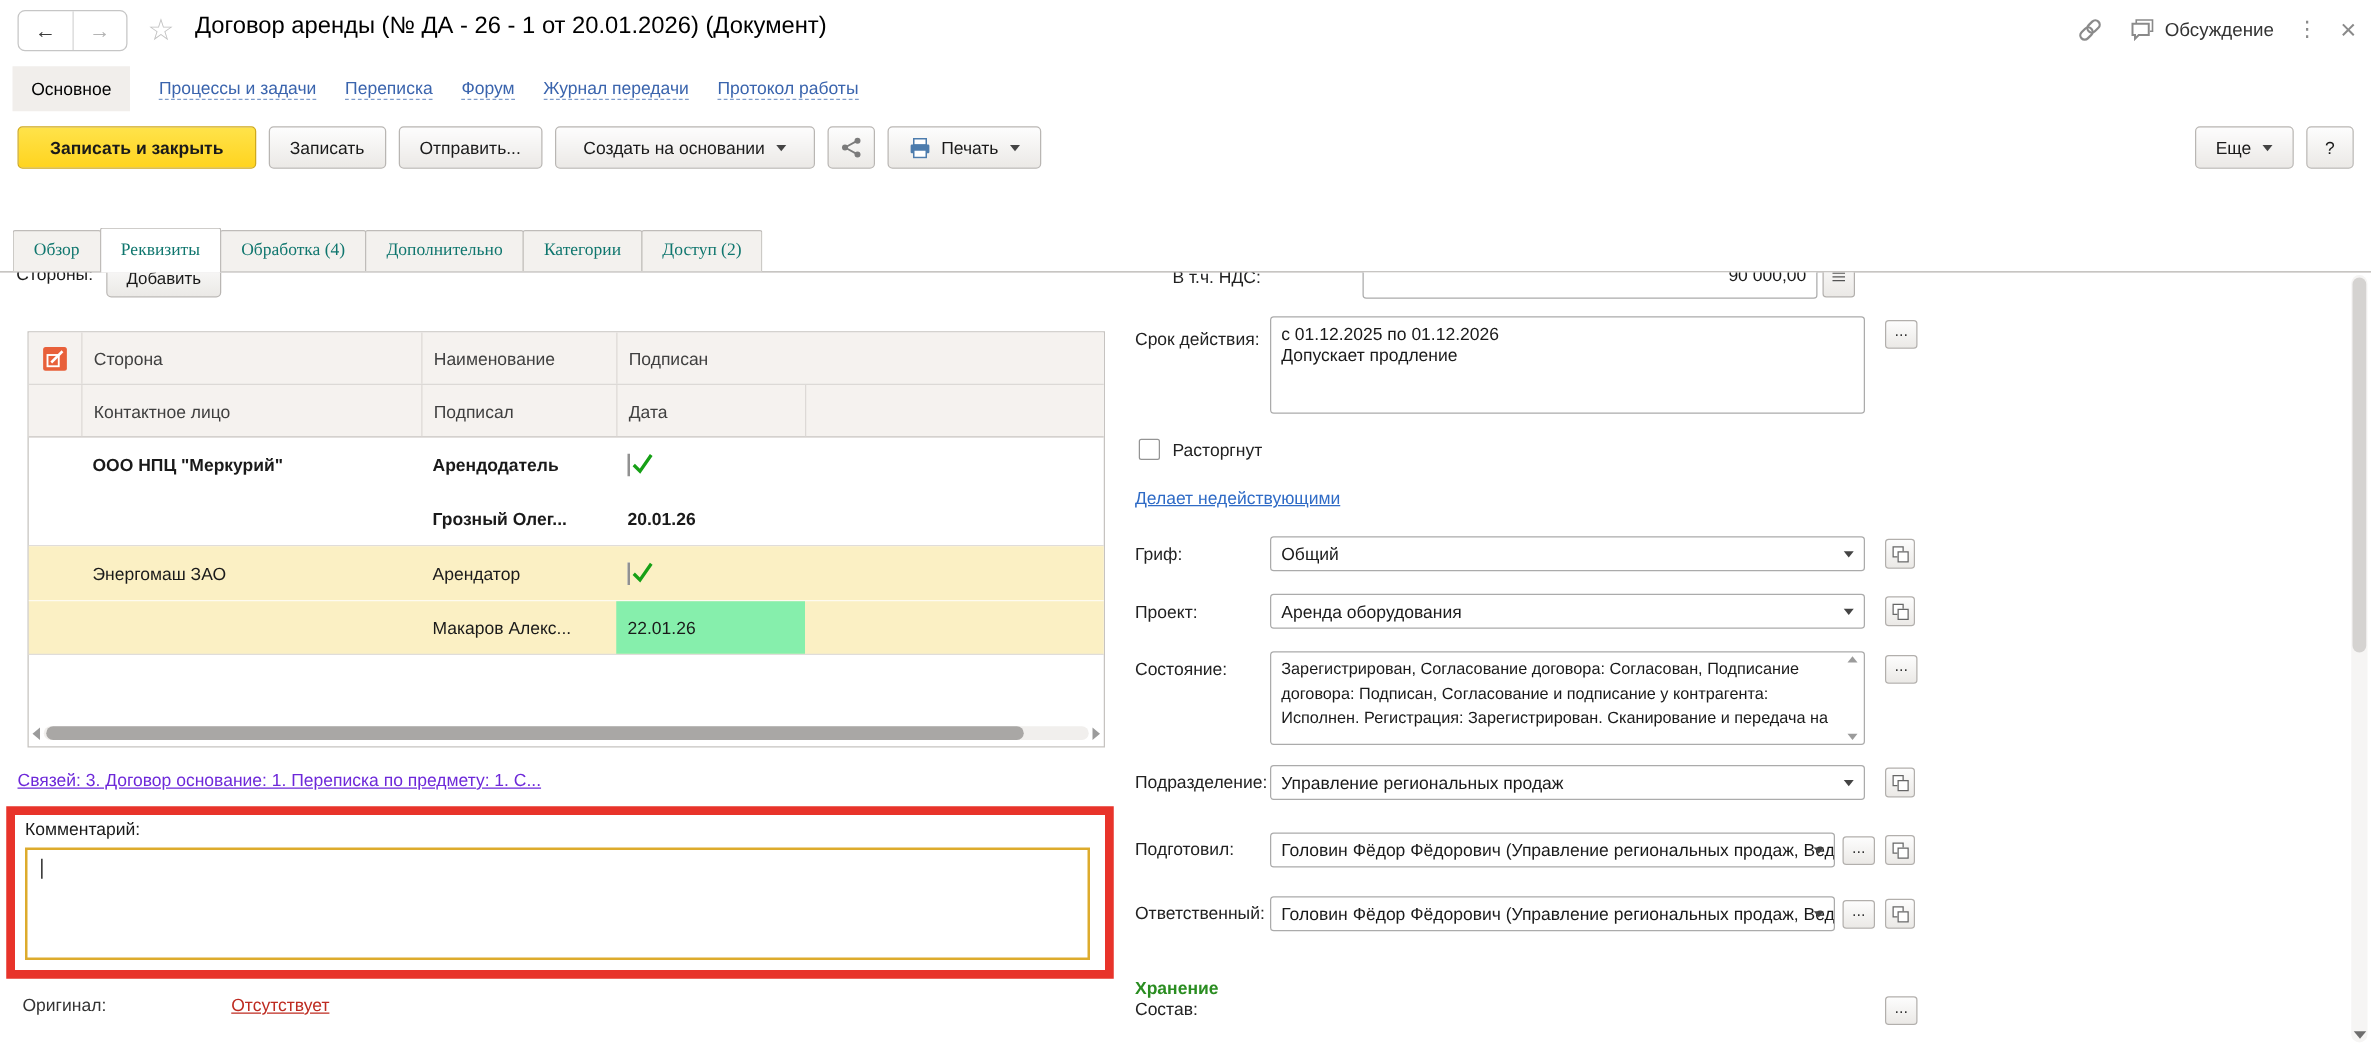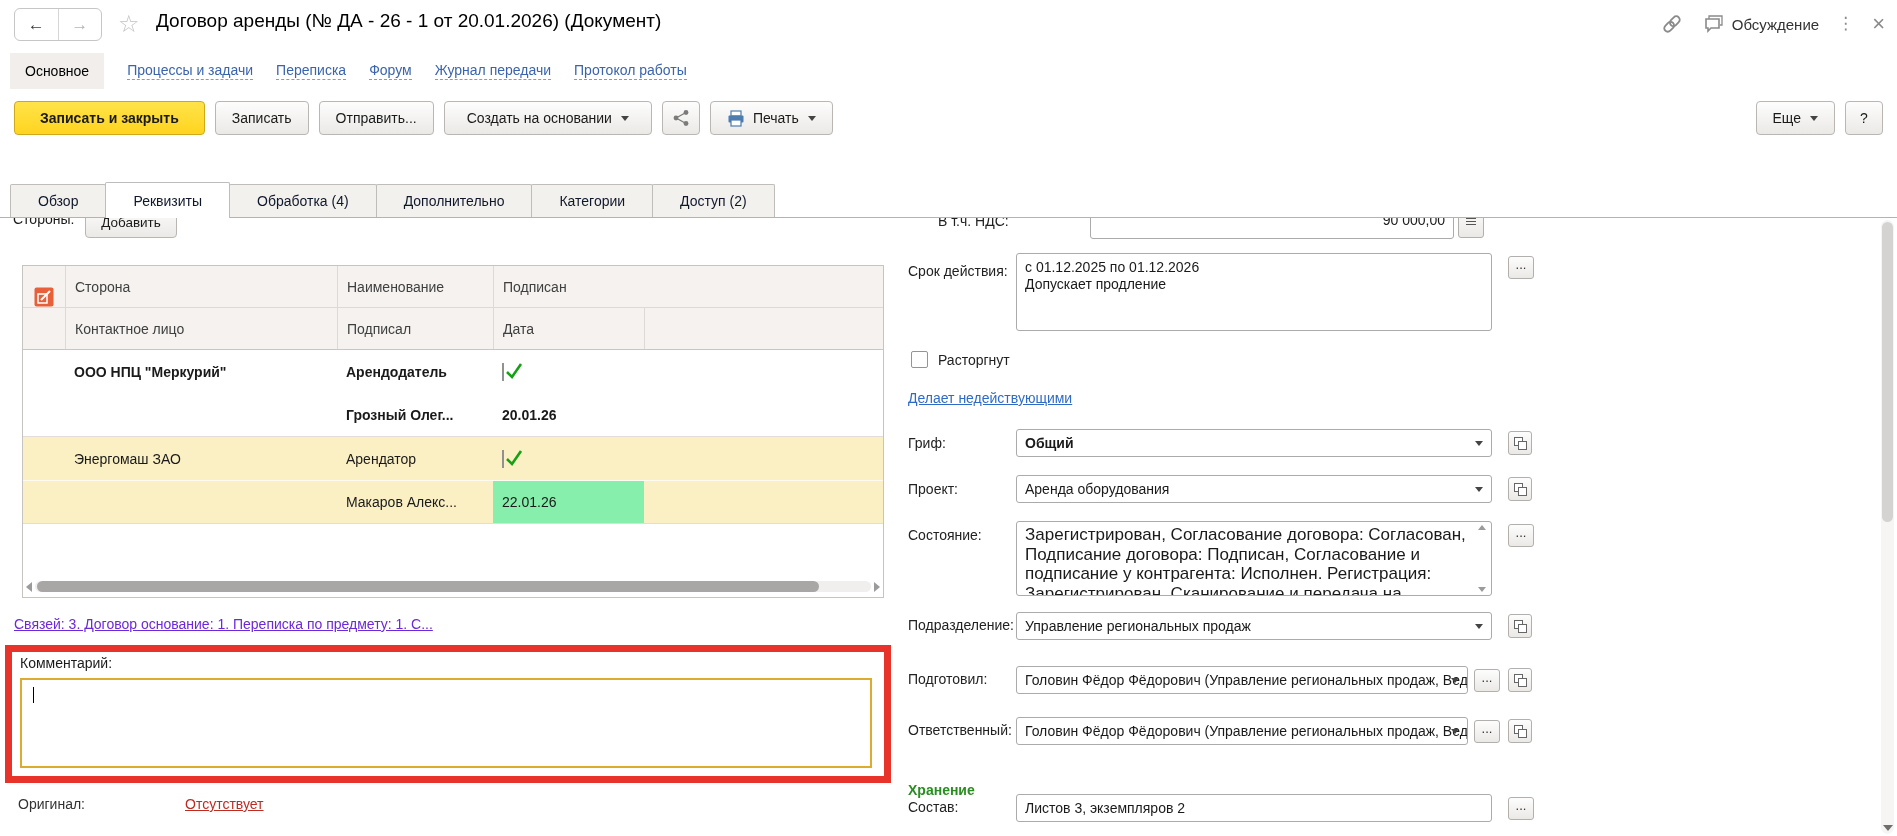--- a/index.html
+++ b/index.html
@@ -35,31 +35,31 @@
   .btn.wide { padding:0 22px; }
   .btn.icon-only { width:38px; padding:0; }
   .caret { width:0; height:0; border-left:4px solid transparent; border-right:4px solid transparent;
     border-top:5px solid #444; margin-left:9px; display:inline-block; }
   .cmd-right { margin-left:auto; display:flex; gap:10px; }
   .btn .b-ico { margin-right:8px; display:flex; align-items:center; }
   
   .spacer { height:40px; }
   .tabstrip { height:36px; display:flex; align-items:flex-end; padding-left:10px; border-bottom:1px solid #b5b2af; }
   .tab { height:33px; border:1px solid #bfbcb9; border-bottom:none; background:#f3f1ee;
-    padding:8px 27px 0; margin-right:-1px; font-size:14px; color:#0f172a; cursor:default; border-radius:2px 2px 0 0; }
+    padding:8px 16px 0; margin-right:-1px; font-size:14px; color:#0f766e; cursor:default; border-radius:2px 2px 0 0;font-family:Liberation Serif, serif; }
   .tab.active { background:#fff; height:36px; margin-bottom:-1px; padding-top:10px; position:relative; z-index:2; }
   
   .content { position:relative; height:618px; overflow:hidden; }
   .parties-label { position:absolute; left:13px; top:-7px; }
   .add-btn { position:absolute; left:85px; top:-12px; height:32px; width:92px; font-size:13.5px; }
   
   .ptable { position:absolute; left:22px; top:47px; width:862px; height:333px;
     border:1px solid #c6c3c0; background:#fff; }
   .phrow, .pline { display:flex; }
-  .phrow { height:42px; background:#f5f2ef; align-items:flex-end; border-bottom:1px solid #dcd9d6; color:#3f3f3f; }
+  .phrow { height:42px; background:#f5f2ef; align-items:center; border-bottom:1px solid #dcd9d6; color:#3f3f3f; }
   .phrow.last { border-bottom:1px solid #c9c6c3; }
   .c0 { width:42px; display:flex; align-items:center; justify-content:center; flex:none; }
   .c1 { width:272px; padding-left:9px; flex:none; }
   .c2 { width:156px; padding-left:9px; flex:none; }
   .c3 { width:151px; padding-left:9px; flex:none; }
   .c4 { flex:1; padding-left:9px; }
   .phrow .c1, .phrow .c2, .phrow .c3, .phrow .c4 { border-left:1px solid #ddd9d6; align-self:stretch; display:flex; align-items:center; }
   .phrow .c4 { padding-left:142px; }
   .pline { height:43px; align-items:center; }
   .prow { border-bottom:1px solid #e0ddda; }
@@ -331,42 +331,42 @@
     <div class="mini-btn" style="left:1508px; top:38px;">
         <span>...</span>
       </div>
 
     <div class="cb-empty" style="left:911px; top:133px;"></div>
     <div class="flabel" style="left:938px; top:134px;">Расторгнут</div>
 
     <a class="blue-link" style="left:908px; top:172px;">Делает недействующими</a>
 
     <div class="flabel" style="left:908px; top:217px;">Гриф:</div>
-    <div class="fbox" style="left:1016px; top:211px; width:476px; height:28px;font-weight:bold;">
+    <div class="fbox" style="left:1016px; top:211px; width:476px; height:28px;">
       <span class="val">Общий</span>
       <span class="combo-caret"></span>
     </div>
     <div class="copy-btn" style="left:1508px; top:213px;">
         <span class="sq1"></span>
         <span class="sq2"></span>
       </div>
 
     <div class="flabel" style="left:908px; top:263px;">Проект:</div>
     <div class="fbox" style="left:1016px; top:257px; width:476px; height:28px;">
       <span class="val">Аренда оборудования</span>
       <span class="combo-caret"></span>
     </div>
     <div class="copy-btn" style="left:1508px; top:259px;">
         <span class="sq1"></span>
         <span class="sq2"></span>
       </div>
 
     <div class="flabel" style="left:908px; top:309px;">Состояние:</div>
     <div class="fbox" style="left:1016px; top:303px; width:476px; height:75px;">
-      <span class="val" style="white-space:normal; padding-right:24px; line-height:19.5px; padding-top:3px; font-size:17px;">Зарегистрирован, Согласование договора: Согласован, Подписание договора: Подписан, Согласование и подписание у контрагента: Исполнен. Регистрация: Зарегистрирован. Сканирование и передача на</span>
+      <span class="val" style="white-space:normal; padding-right:24px; line-height:19.5px; padding-top:3px; font-size:13px;">Зарегистрирован, Согласование договора: Согласован, Подписание договора: Подписан, Согласование и подписание у контрагента: Исполнен. Регистрация: Зарегистрирован. Сканирование и передача на</span>
       <span class="state-arrows">
         <span class="tri up-s"></span>
         <span class="tri down-s"></span>
       </span>
     </div>
     <div class="mini-btn" style="left:1508px; top:306px;">
         <span>...</span>
       </div>
 
     <div class="flabel" style="left:908px; top:399px;">Подразделение:</div>
@@ -401,23 +401,20 @@
         <span>...</span>
       </div>
     <div class="copy-btn" style="left:1508px; top:501px;">
         <span class="sq1"></span>
         <span class="sq2"></span>
       </div>
 
     <div class="storage-h" style="left:908px; top:564px;">Хранение</div>
 
     <div class="flabel" style="left:908px; top:581px;">Состав:</div>
-    <div class="fbox" style="left:1016px; top:576px; width:476px; height:28px;">
-      <span class="val">Листов 3, экземпляров 2</span>
-    </div>
     <div class="mini-btn" style="left:1508px; top:579px;">
         <span>...</span>
       </div>
 
     <div class="vscroll">
       <div class="vthumb"></div>
       <span class="tri down"></span>
     </div>
 
   </div>

